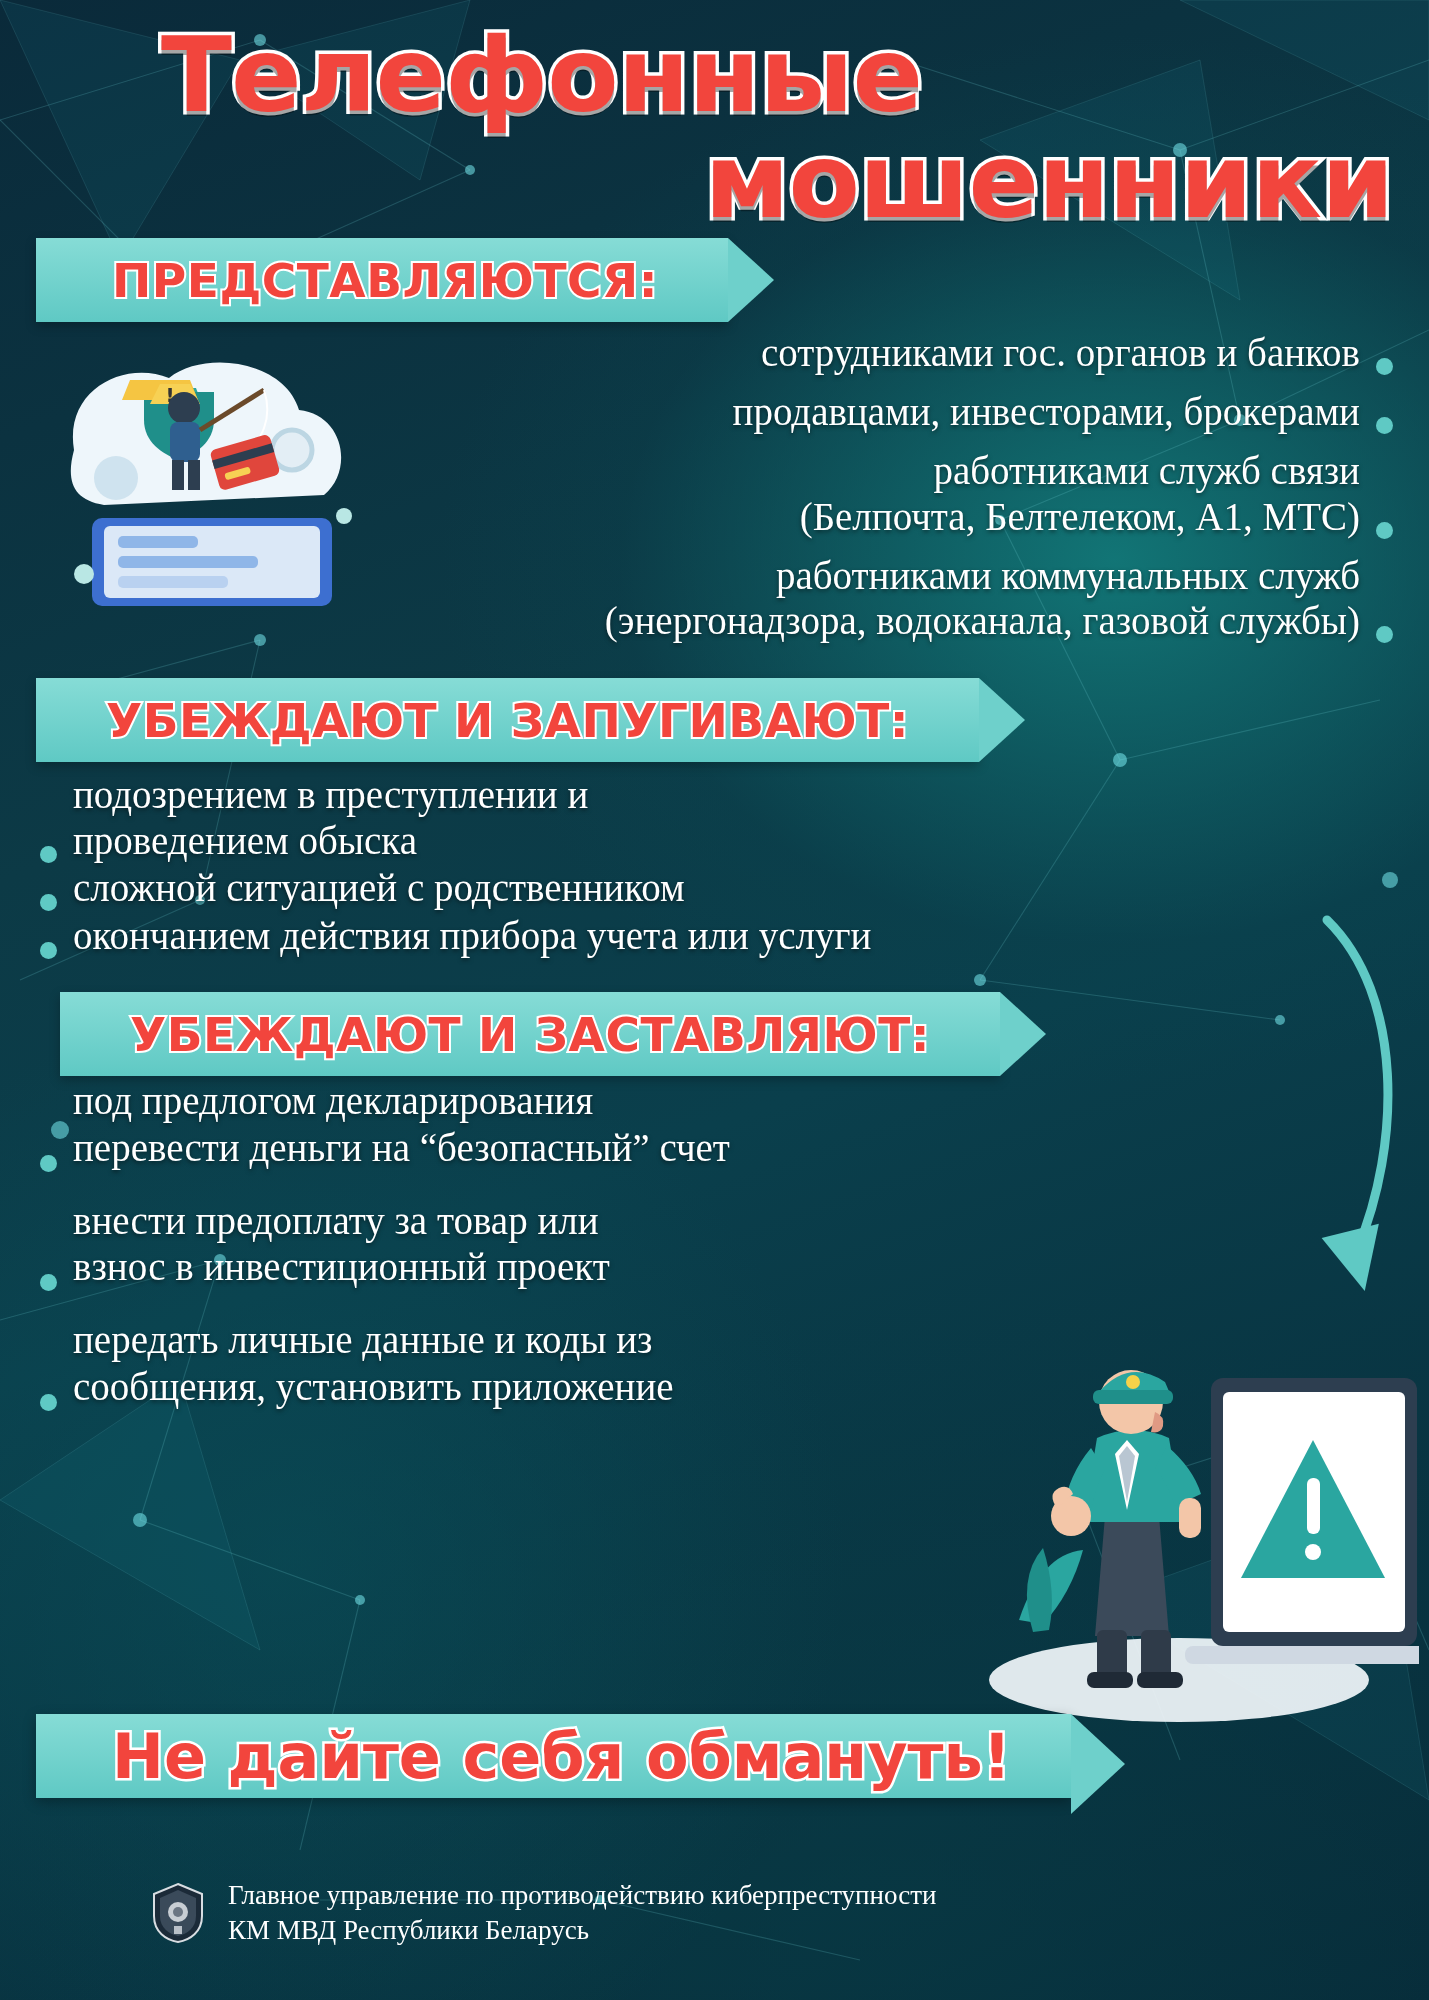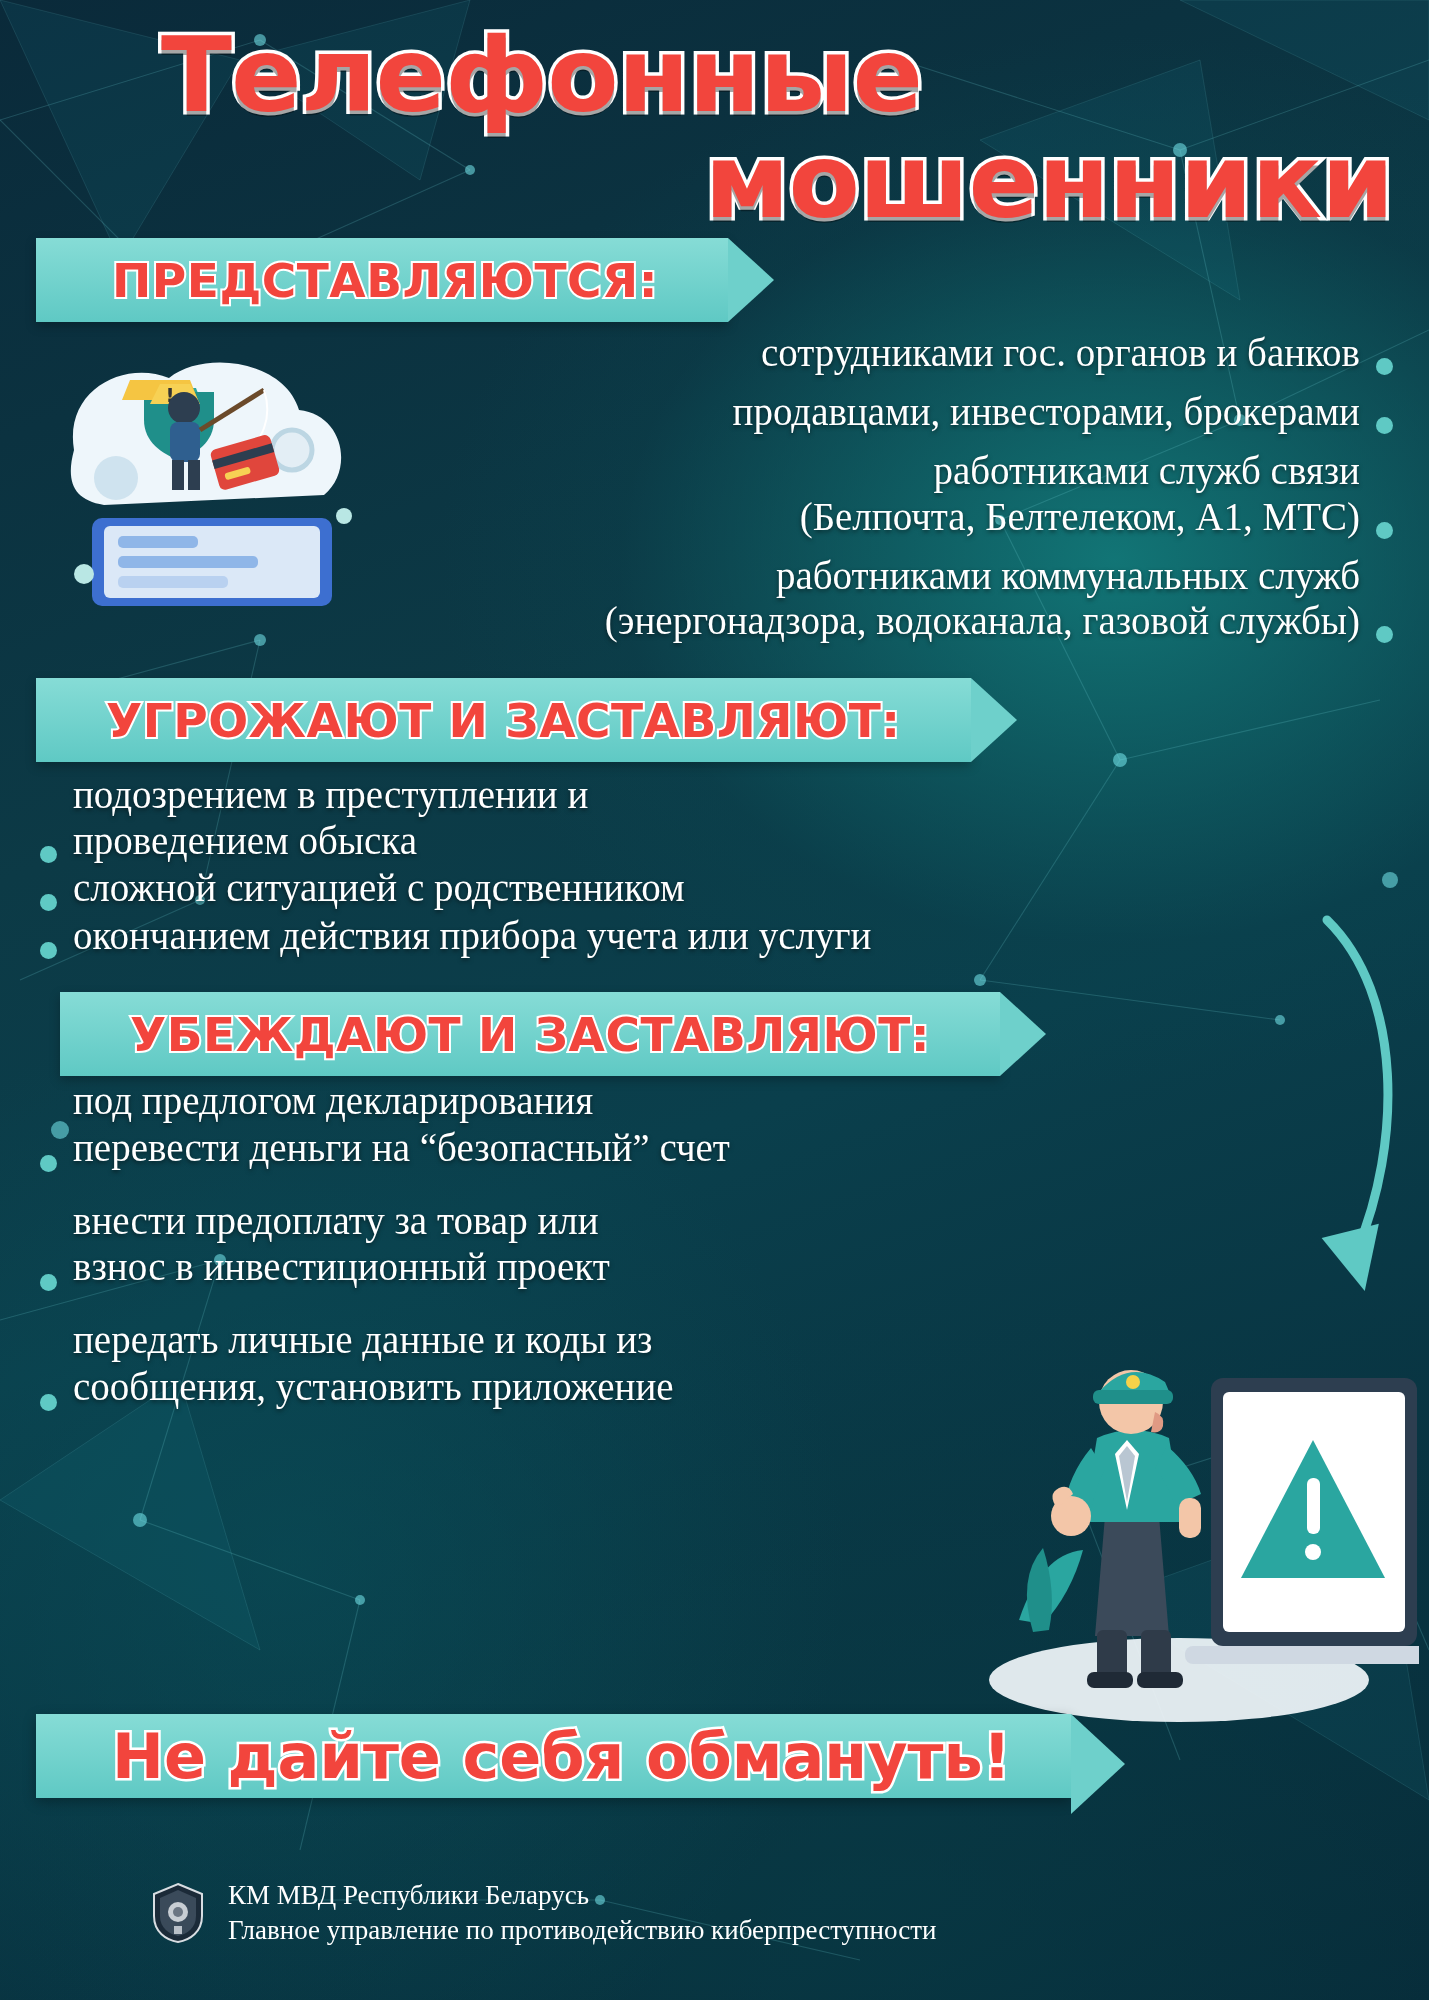--- a/index.html
+++ b/index.html
@@ -315,21 +315,21 @@
     </div>
     <div class="li li2">
       <span class="txt" style="white-space:pre-line">работниками коммунальных служб
 (энергонадзора, водоканала, газовой службы)</span>
       <span class="dot"></span>
     </div>
   </div>
 
   <div class="banner" id="banner2">
     <div class="tag">
-      <span class="btext">УГРОЖАЮТ И ЗАСТАВЛЯЮТ:</span>
+      <span class="btext">УБЕЖДАЮТ И ЗАПУГИВАЮТ:</span>
     </div>
   </div>
 
   <div class="list" id="list2">
     <div class="li">
       <span class="dot"></span>
       <span class="txt" style="white-space:pre-line">подозрением в преступлении и
 проведением обыска</span>
     </div>
     <div class="li">
@@ -413,18 +413,18 @@
 
   <div class="footer">
     <svg width="56" height="62" viewBox="0 0 56 62">
       <path d="M28 2 L52 12 v22 c0 16 -12 24 -24 26 C16 58 4 50 4 34 V12 z" fill="#1b2a38" stroke="#d8dde2" stroke-width="2"></path>
       <path d="M28 8 L46 16 v18 c0 12 -9 18 -18 20 C19 52 10 46 10 34 V16 z" fill="#3a4a5a"></path>
       <circle cx="28" cy="30" r="10" fill="#c8ced4"></circle>
       <circle cx="28" cy="30" r="5" fill="#6b7683"></circle>
       <rect x="24" y="44" width="8" height="8" fill="#b9c0c8"></rect>
     </svg>
     <div class="ftext">
+      <div>Главное управление по противодействию киберпреступности</div>
       <div>КМ МВД Республики Беларусь</div>
-      <div>Главное управление по противодействию киберпреступности</div>
     </div>
   </div>
 
 </div>
 
 </body></html>

